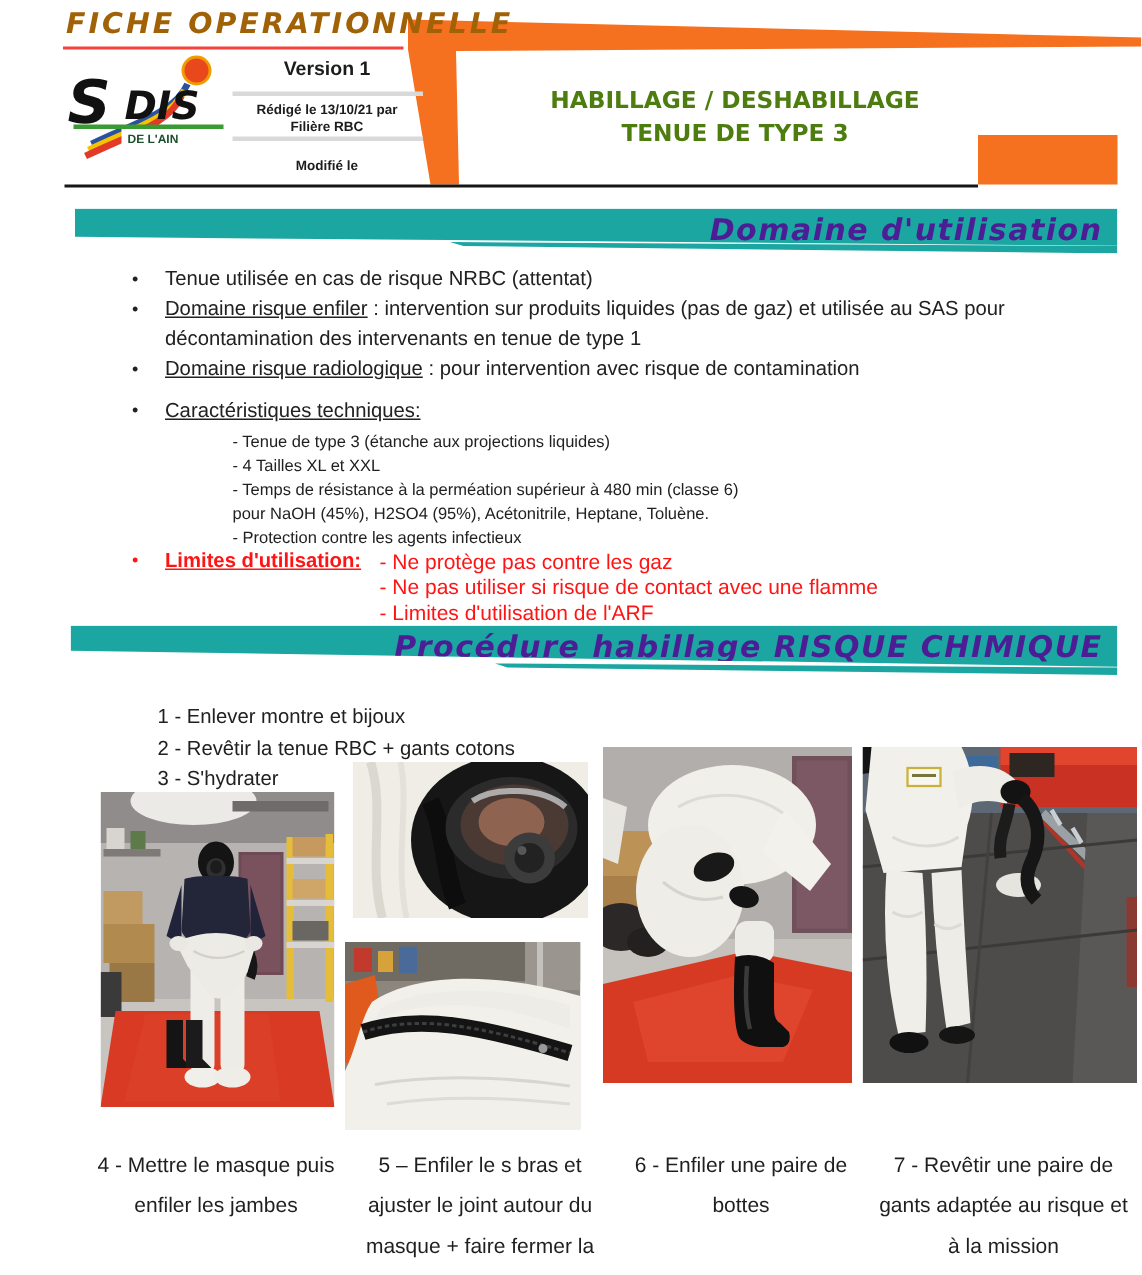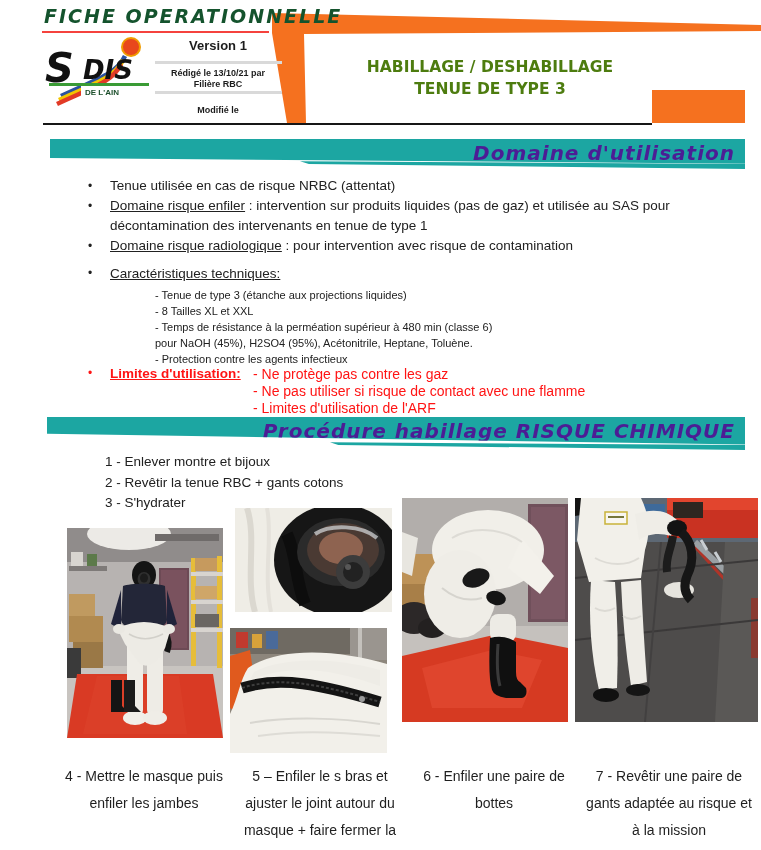--- a/index.html
+++ b/index.html
@@ -6,21 +6,21 @@
   html,body { background:#ffffff; }
   .page {
     position:relative; width:761px; height:850px; background:#ffffff;
     overflow:hidden; font-family:"Liberation Sans", sans-serif; color:#212121;
   }
   .abs { position:absolute; }
 
   
   .fiche-title {
     left:44px; top:5px; font-size:19px; font-style:italic; font-weight:bold;
-    letter-spacing:2px; color:#14532d; font-family:"DejaVu Sans", sans-serif;
+    letter-spacing:2px; color:#a16207; font-family:"DejaVu Sans", sans-serif;
     white-space:nowrap;
   }
   .fiche-underline { left:42px; top:31px; width:227px; height:2px; background:#f5423d; }
 
   .logo-box { left:45px; top:34px; width:110px; height:86px; }
 
   .vc { left:152px; width:132px; text-align:center; color:#1c1c1c; }
   .vc-version { top:38px; font-size:13px; font-weight:bold; }
   .vc-div { left:155px; width:127px; height:3px; background:#d9d9d9; }
   .vc-div1 { top:61px; } .vc-div2 { top:91px; }
@@ -60,21 +60,21 @@
 
   .bm-carac { left:88px; top:266px; font-size:12px; }
   .carac-label { left:110px; top:266px; font-size:13.5px; }
   .carac-lines { left:155px; top:287px; font-size:11px; line-height:16px; width:560px; }
 
   .red { color:#ff1414; }
   .bm-limites { left:88px; top:366px; font-size:12px; }
   .limites-label { left:110px; top:366px; font-size:13.5px; font-weight:bold; }
   .limites-lines { left:253px; top:366px; font-size:14px; line-height:17px; width:480px; }
 
-  .steps { left:105px; top:452px; font-size:13.5px; line-height:20.5px; }
+  .steps { left:105px; top:468px; font-size:13.5px; line-height:20.5px; }
 
   
   .photo { overflow:hidden; }
   .p1 { left:67px;  top:528px; width:156px; height:210px; }
   .p2a{ left:235px; top:508px; width:157px; height:104px; }
   .p2b{ left:230px; top:628px; width:157px; height:125px; }
   .p3 { left:402px; top:498px; width:166px; height:224px; }
   .p4 { left:575px; top:498px; width:183px; height:224px; }
   .photo svg { display:block; width:100%; height:100%; }
 
@@ -136,21 +136,21 @@
     <div><span class="bm">•</span><span>Tenue utilisée en cas de risque NRBC (attentat)</span></div>
     <div><span class="bm">•</span><span class="u">Domaine risque enfiler</span><span> :  intervention sur produits liquides (pas de gaz) et utilisée au SAS pour</span></div>
     <div class="indent">décontamination des intervenants en tenue de type 1</div>
     <div><span class="bm">•</span><span class="u">Domaine risque radiologique</span><span> : pour intervention avec risque de contamination</span></div>
   </div>
 
   <span class="abs bm-carac">•</span>
   <span class="abs carac-label u">Caractéristiques techniques:</span>
   <div class="abs carac-lines">
     <div>- Tenue de type 3 (étanche aux projections liquides)</div>
-    <div>-  8 Tailles XL et XXL</div>
+    <div>-  4 Tailles XL et XXL</div>
     <div>- Temps de résistance à la perméation supérieur à 480 min (classe 6)</div>
     <div>pour NaOH (45%),  H2SO4 (95%), Acétonitrile, Heptane, Toluène.</div>
     <div>- Protection contre les agents infectieux</div>
   </div>
 
   <span class="abs bm-limites red">•</span>
   <span class="abs limites-label u red">Limites d'utilisation:</span>
   <div class="abs limites-lines red">
     <div>- Ne protège pas contre les gaz</div>
     <div>- Ne pas utiliser si risque de contact avec une flamme</div>

